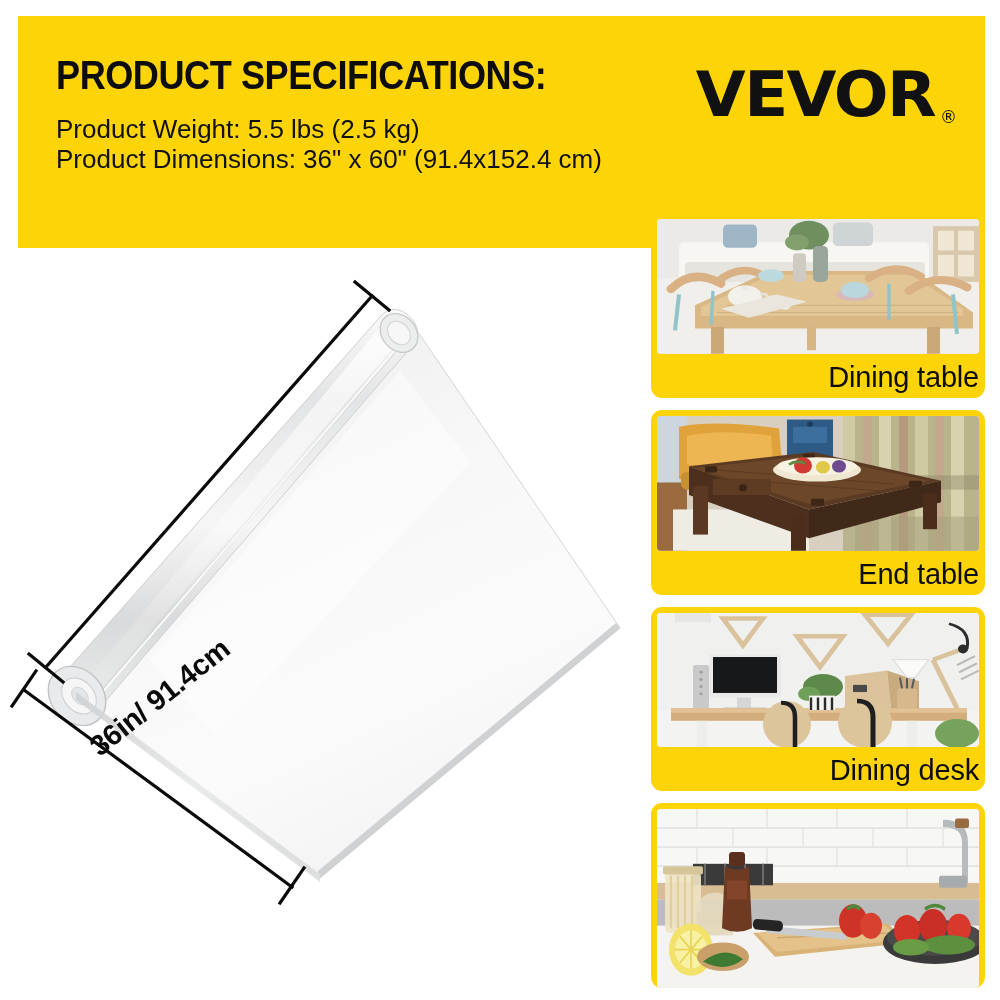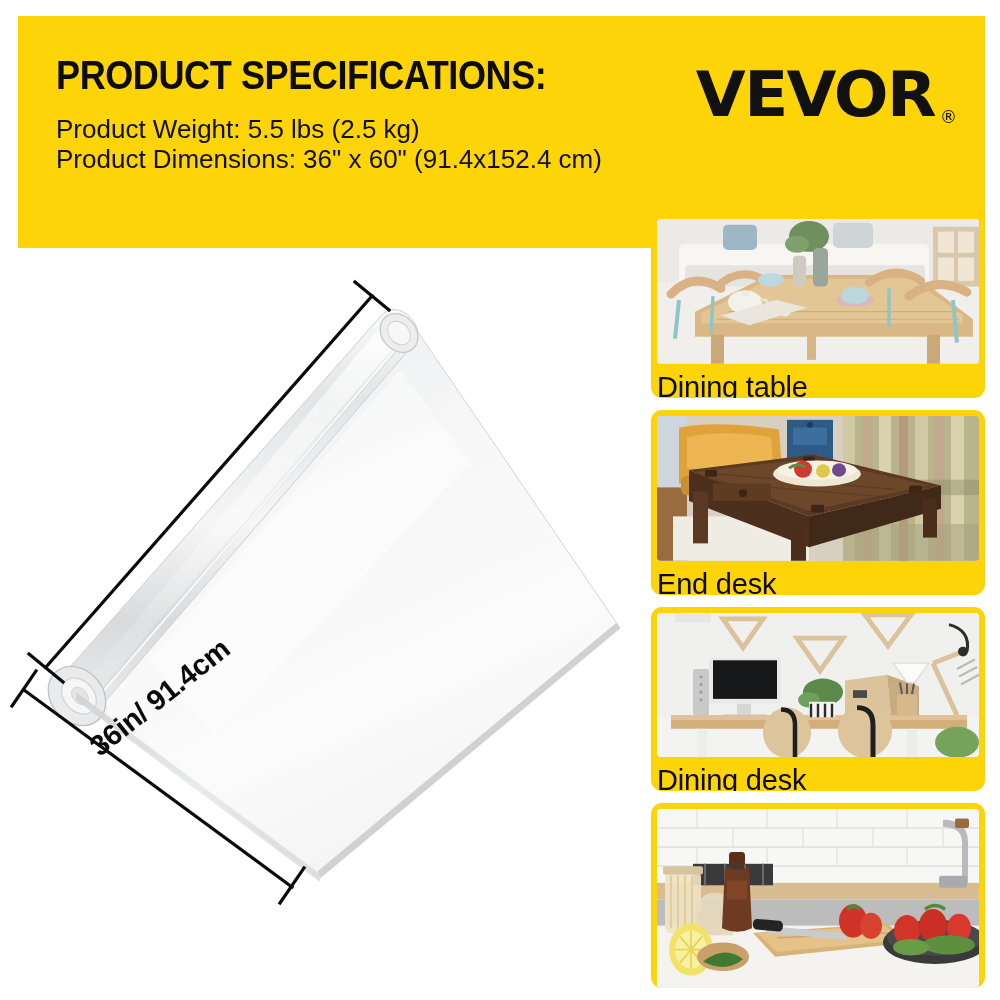--- a/index.html
+++ b/index.html
@@ -144,23 +144,23 @@
     width: 100%;
     flex: 1 1 auto;
     border-radius: 4px;
     overflow: hidden;
     background: #d8d8d8;
   }
 
   .usecase-photo svg { display: block; width: 100%; height: 100%; }
 
   .usecase-label {
-    height: 34px;
+    height: 44px;
     line-height: 46px;
-    text-align: left;
+    text-align: right;
     font-size: 29px;
     color: #0d0d0d;
     font-family: "Liberation Sans", sans-serif;
     letter-spacing: -0.2px;
   }
 </style>
 </head>
 <body>
 
 <div id="page">
@@ -374,21 +374,21 @@
           <circle cx="86" cy="80" r="4" fill="#3b2415"></circle>
 
           <ellipse cx="160" cy="60" rx="44" ry="13" fill="#efe7d2"></ellipse>
           <ellipse cx="160" cy="56" rx="40" ry="10" fill="#f8f2e2"></ellipse>
           <circle cx="146" cy="55" r="9" fill="#cf3b32"></circle>
           <circle cx="166" cy="57" r="7" fill="#e0c94a"></circle>
           <circle cx="182" cy="56" r="7" fill="#6e4b8e"></circle>
           <path d="M 132,54 q 8,-6 16,-1" stroke="#5d8a46" stroke-width="3" fill="none"></path>
         </svg>
       </div>
-      <div class="usecase-label">End desk</div>
+      <div class="usecase-label">End table</div>
     </div>
 
     <div class="usecase-card">
       <div class="usecase-photo">
         <svg viewBox="0 0 322 150" preserveAspectRatio="none" xmlns="http://www.w3.org/2000/svg">
           <rect width="322" height="150" fill="#f3f3f2"></rect>
           <rect x="0" y="0" width="322" height="108" fill="#f0f0ef"></rect>
 
           <path d="M 66,6 L 106,6 L 86,36 Z" fill="none" stroke="#d9c29c" stroke-width="5"></path>
           <path d="M 140,26 L 186,26 L 163,60 Z" fill="none" stroke="#d9c29c" stroke-width="5"></path>

